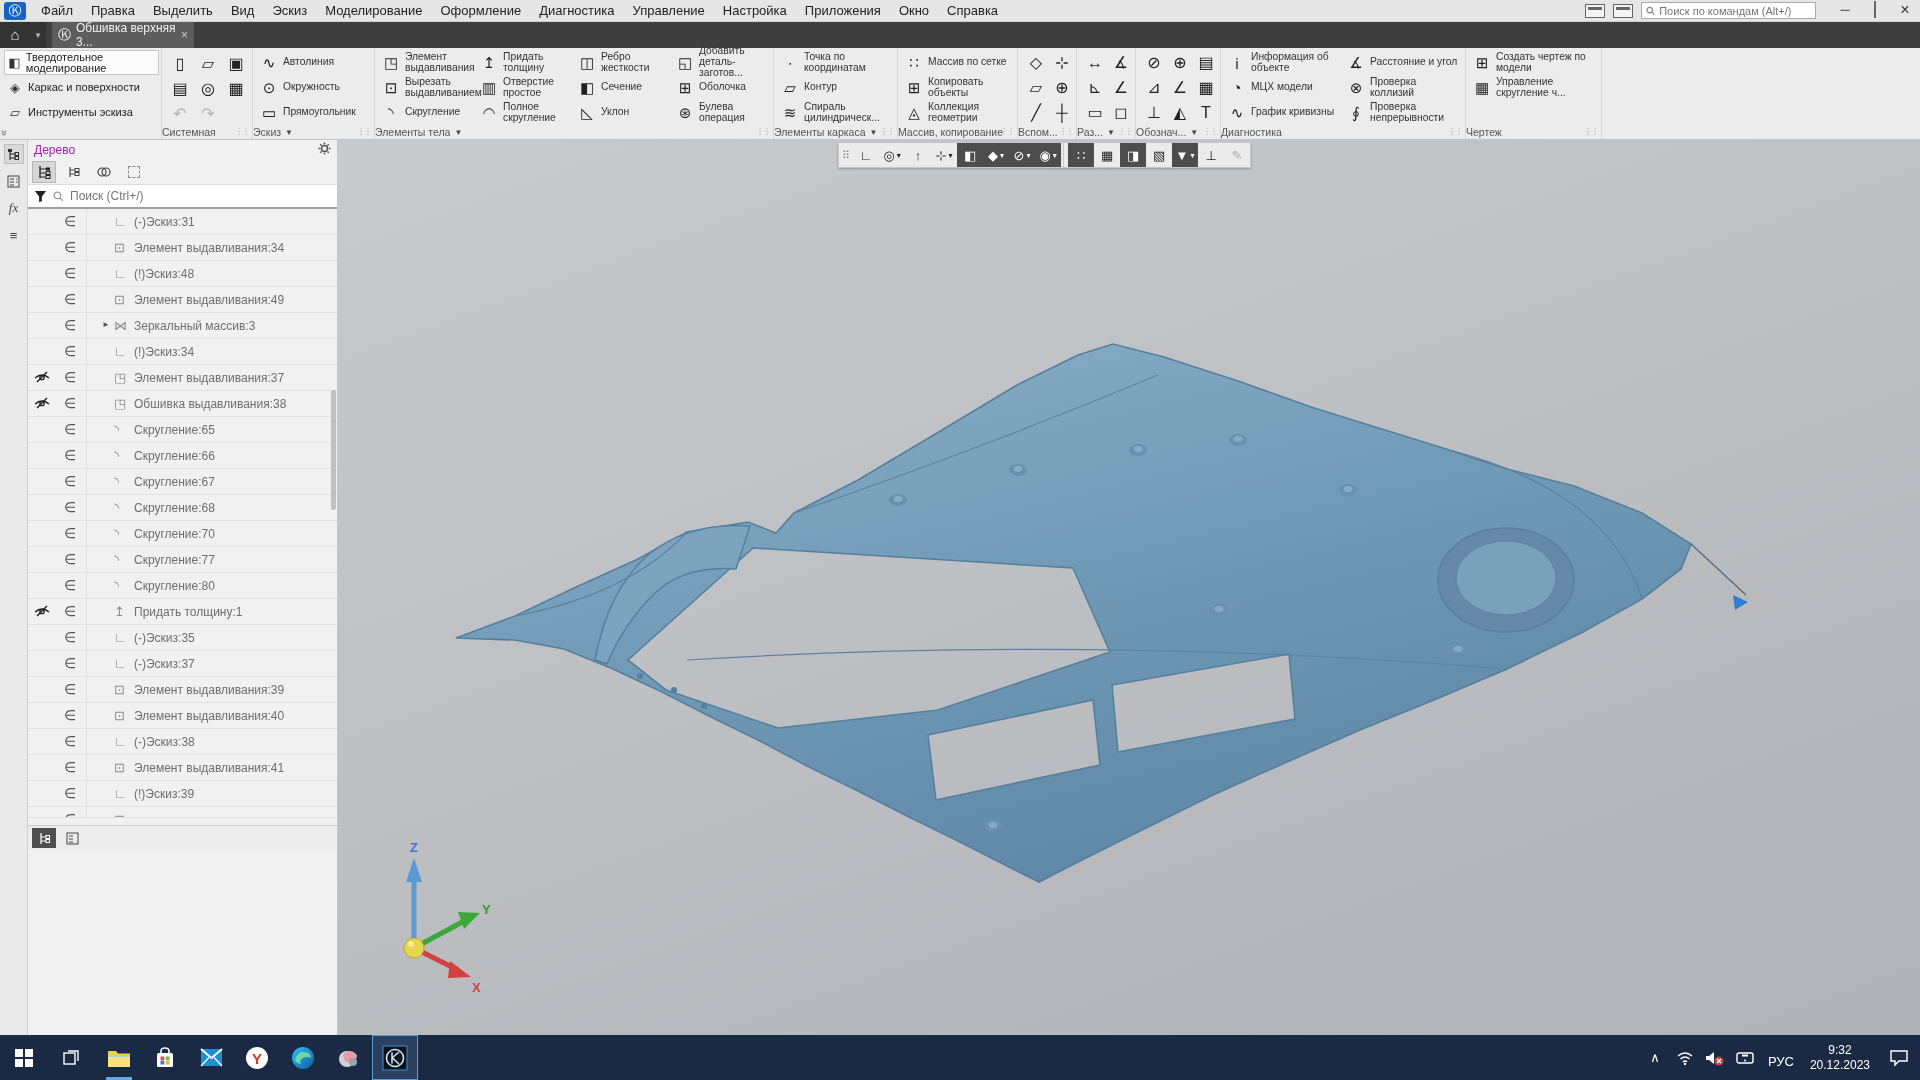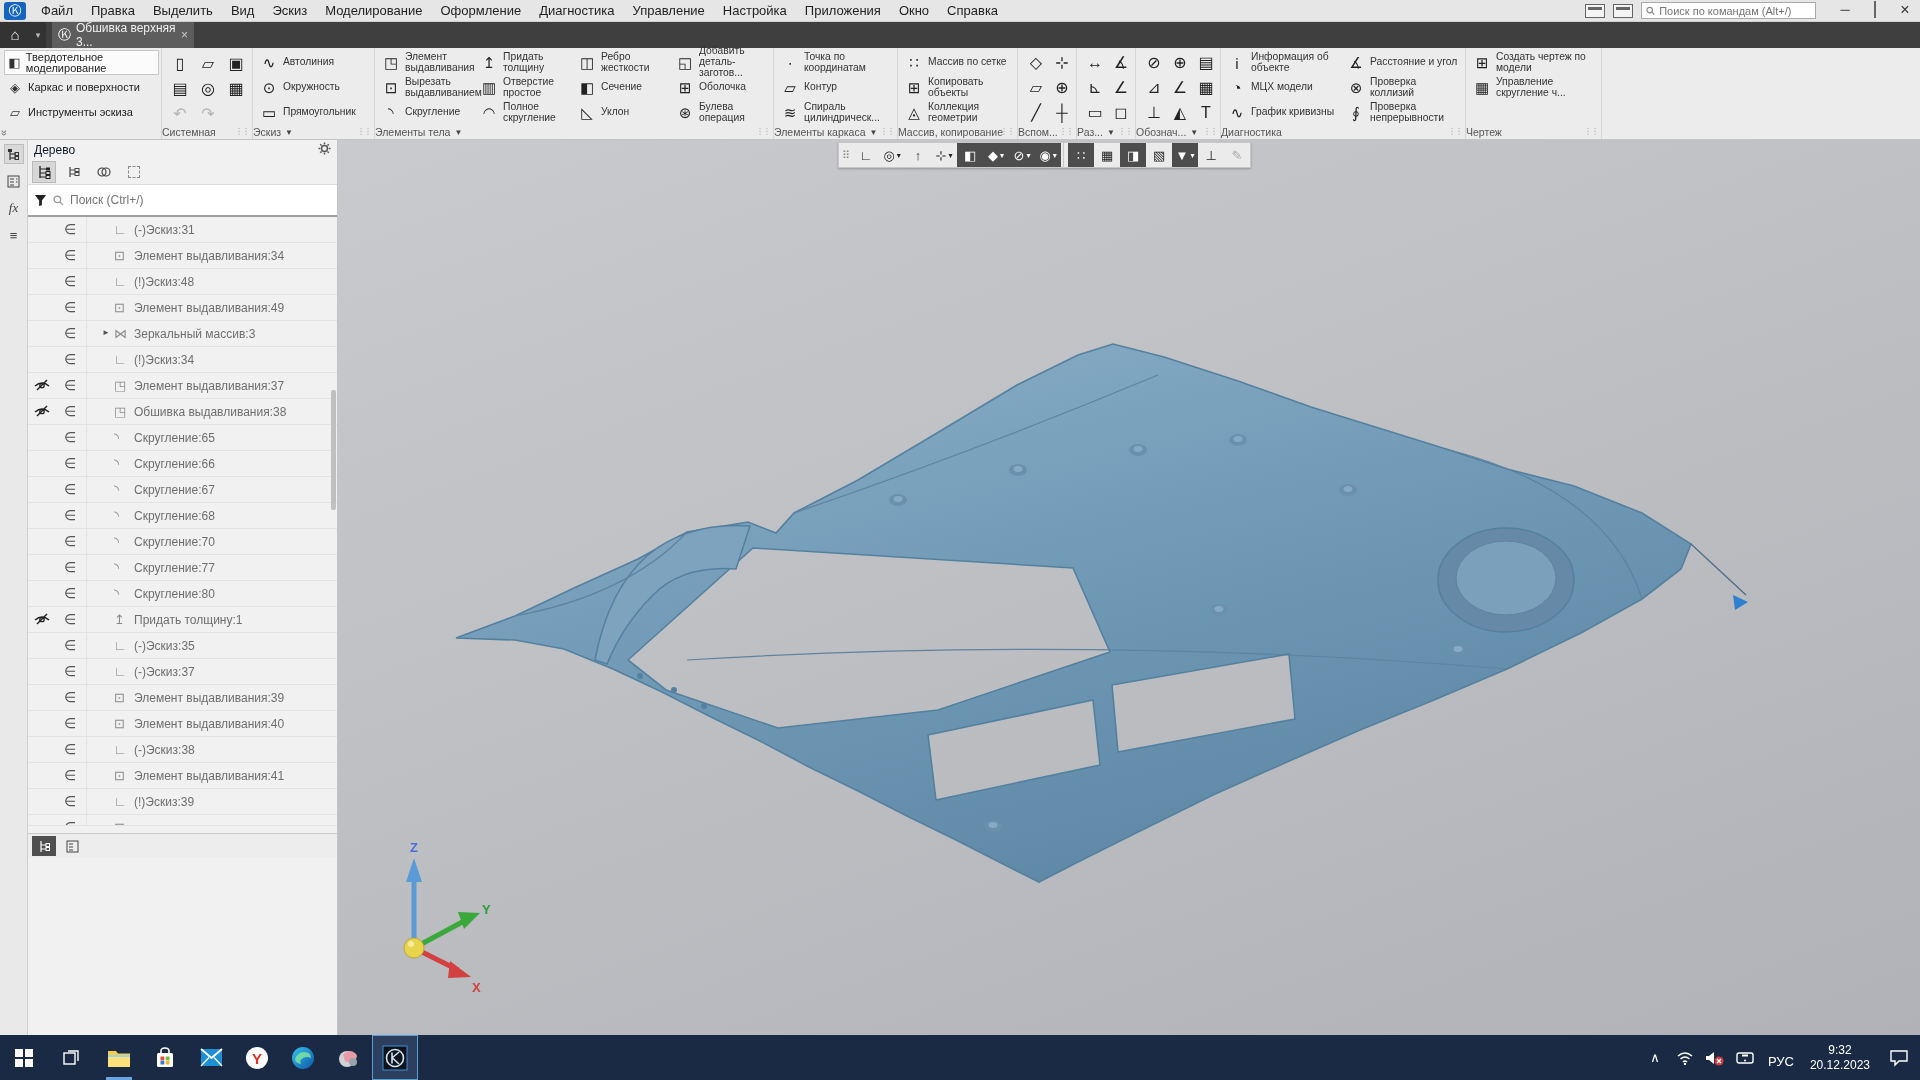--- a/index.html
+++ b/index.html
@@ -68,28 +68,28 @@
   #main { height:895px; display:flex; }
   #leftstrip { width:28px; background:#e9e9e9; border-right:1px solid #cfcfcf;
     display:flex; flex-direction:column; align-items:center; padding-top:4px; gap:7px; }
   #leftstrip .sicon { width:20px; height:20px; display:flex; align-items:center; justify-content:center;
     color:#444; font-size:13px; }
   #leftstrip .sicon.active { background:#d9d9d9; border:1px solid #bdbdbd; }
   #leftstrip .fx { font-family:"Liberation Serif",serif; font-style:italic; font-size:13px; }
 
   #treepanel { width:310px; background:#f1f1f1; border-right:1px solid #c4c4c4;
     position:relative; display:flex; flex-direction:column; }
-  .tphead { height:19px; display:flex; align-items:center; padding:0 6px; font-size:12px; color:#0f172a; }
+  .tphead { height:19px; display:flex; align-items:center; padding:0 6px; font-size:12px; color:#a21caf; }
   .tphead .gear { margin-left:auto; }
   .tptools { height:26px; display:flex; align-items:center; gap:6px; padding:0 4px;
     border-bottom:1px solid #dcdcdc; }
   .tptools .tbtn { width:24px; height:22px; display:flex; align-items:center; justify-content:center; }
   .tptools .tbtn.active { background:#d7d7d7; border:1px solid #b9b9b9; }
   .dashedbox { width:12px; height:12px; border:1px dashed #888; }
-  .tpsearch { height:32px; background:#fff; border-bottom:2px solid #9e9e9e;
+  .tpsearch { height:24px; background:#fff; border-bottom:2px solid #9e9e9e;
     display:flex; align-items:center; gap:6px; padding:0 6px; }
   .tpsearch input { border:none; outline:none; flex:1; font-size:12px; color:#666;
     font-family:"Liberation Sans",sans-serif; }
   #treelist { position:relative; }
   .trow { height:26px; border-bottom:1px solid #e3e3e3; position:relative; font-size:12px; color:#6e6e6e; }
   .trow.partial { height:11px; overflow:hidden; }
   .trow .teye { position:absolute; left:6px; top:5px; }
   .trow .tmember { position:absolute; left:36px; top:4px; font-size:14px; color:#555; }
   .trow .vline { position:absolute; left:58px; top:0; bottom:0; border-left:1px solid #e3e3e3; }
   .trow .texpand { position:absolute; left:74px; top:7px; font-size:8px; color:#555; }

